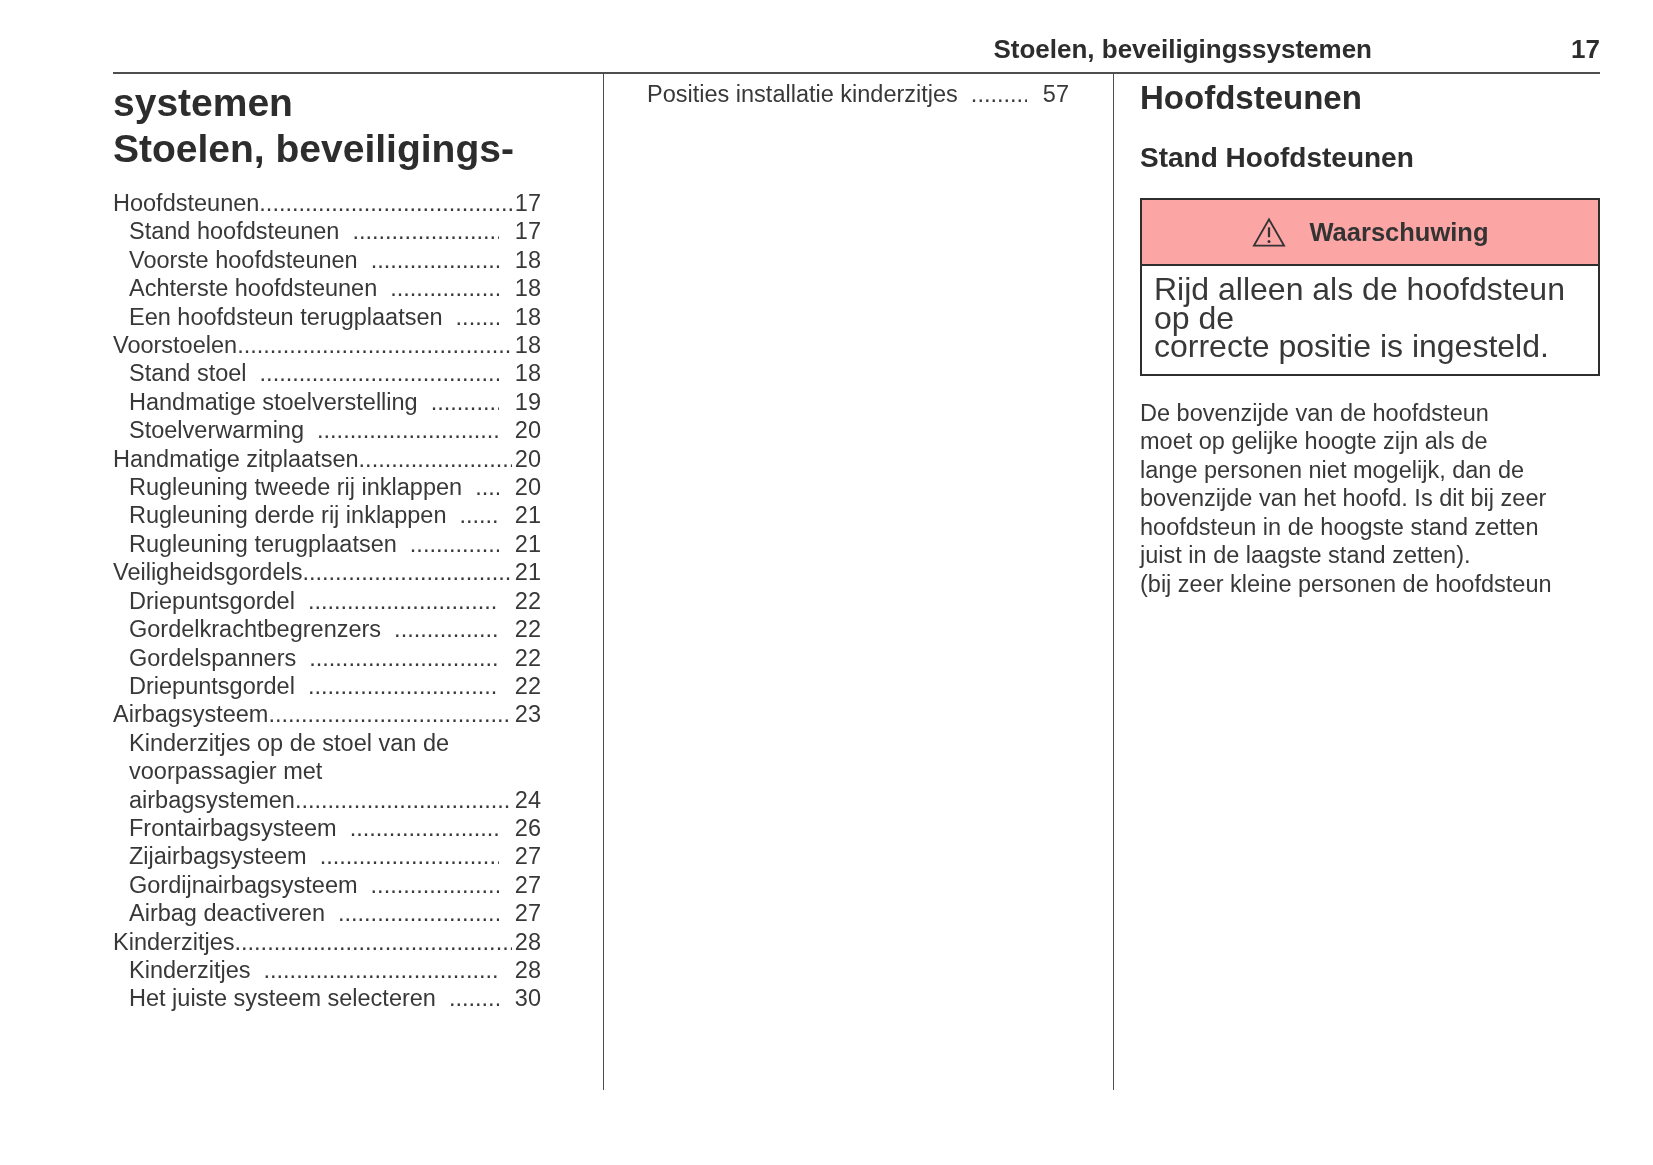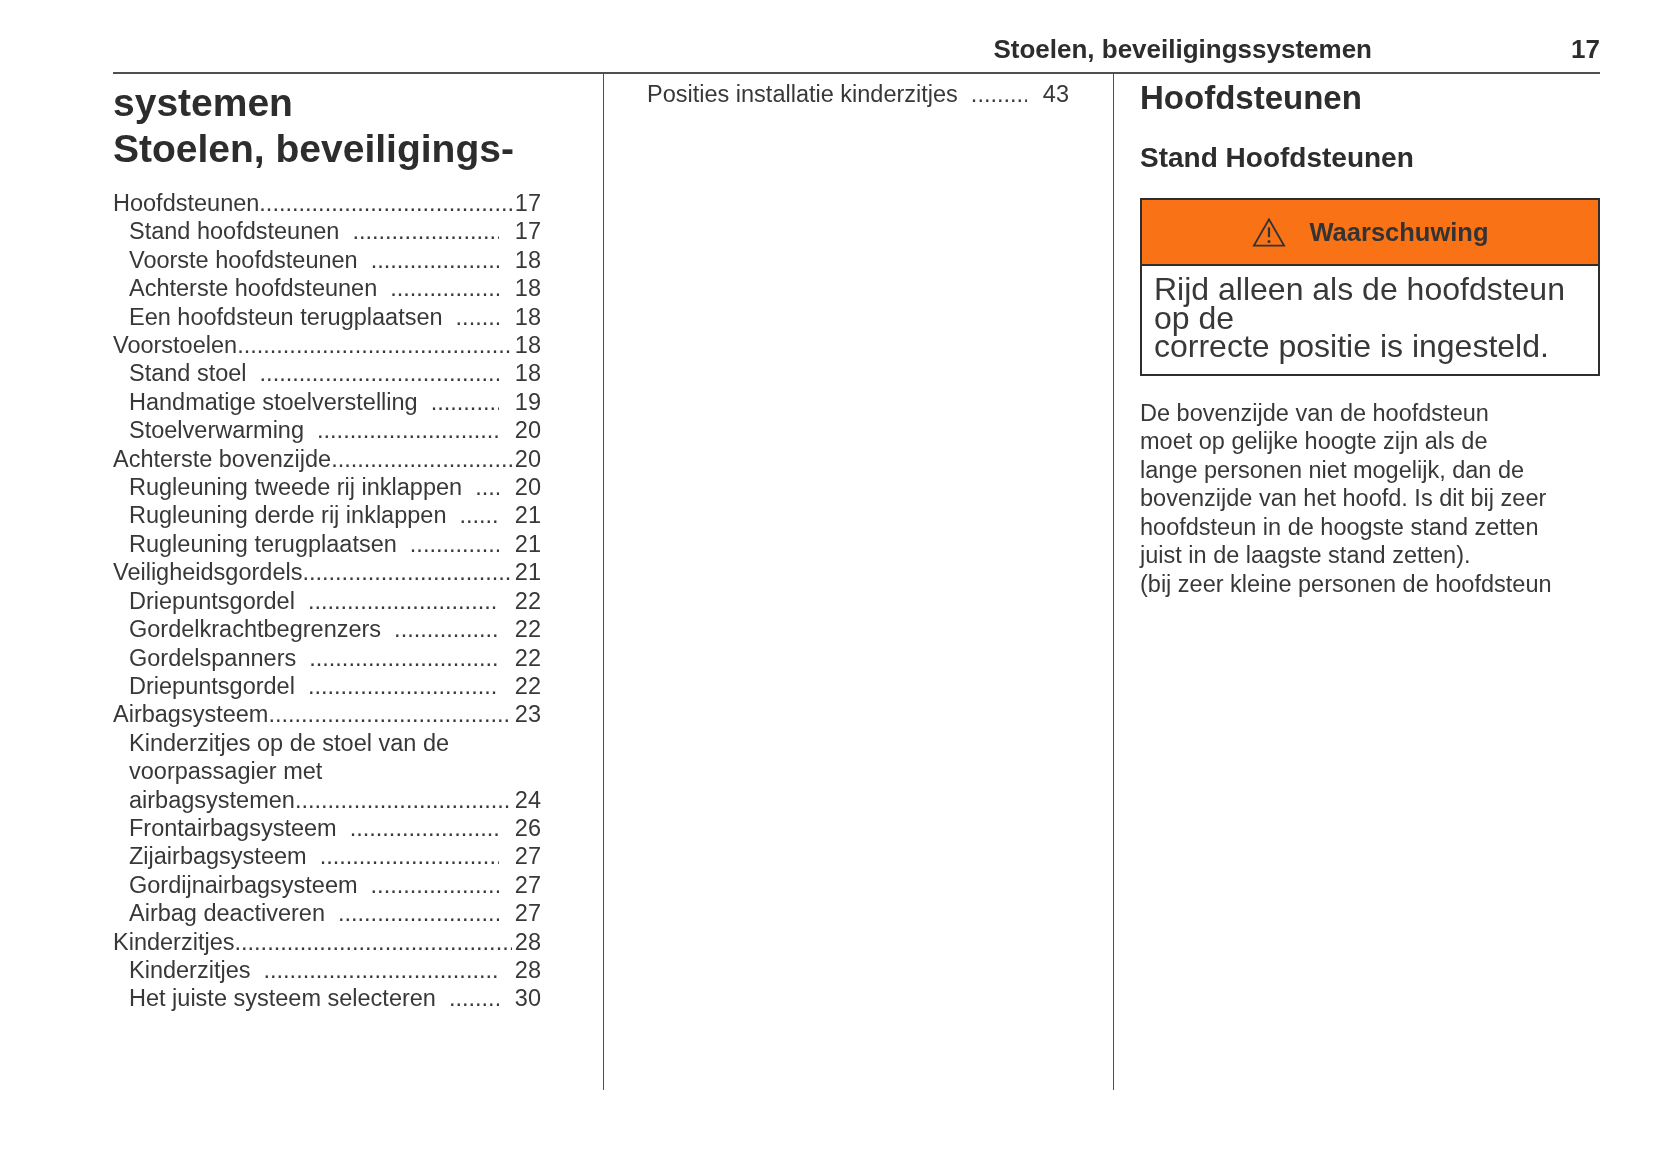--- a/index.html
+++ b/index.html
@@ -40,21 +40,21 @@
   .toc-dots { flex:1; overflow:hidden; white-space:nowrap; }
   .toc-dots::after { content:"..........................................................................."; }
   .toc-num { white-space:nowrap; padding-left:3px; }
 
   .col-right { padding-left:26px; padding-top:4px; }
   .rc-heading { font-size:33px; line-height:40px; font-weight:bold; margin:0; color:#2d2d2d; }
   .rc-subheading { font-size:28px; line-height:32px; font-weight:bold; margin:24px 0 0 0; color:#2d2d2d; }
 
   .warning-box { margin-top:24px; width:460px; border:2px solid #2e2e2e; box-sizing:border-box; }
   .warning-header {
-    height:64px; background:#f97316; border-bottom:2px solid #2e2e2e;
+    height:64px; background:#fca5a5; border-bottom:2px solid #2e2e2e;
     display:flex; align-items:center; justify-content:center; gap:24px;
     font-size:25.5px; font-weight:bold; color:#333333;
   }
   .warning-body { padding:9px 12px 13px 12px; font-size:32px; line-height:28.5px; }
 
   .body-par { margin:23px 0 0 0; font-size:23.5px; line-height:28.5px; width:452px; }
 </style>
 </head>
 <body>
 
@@ -111,21 +111,21 @@
           <span class="toc-label">Handmatige stoelverstelling</span>
           <span class="toc-dots"></span>
           <span class="toc-num">19</span>
         </div>
         <div class="toc-row lvl1">
           <span class="toc-label">Stoelverwarming</span>
           <span class="toc-dots"></span>
           <span class="toc-num">20</span>
         </div>
         <div class="toc-row lvl0">
-          <span class="toc-label">Achterste bovenzijde</span>
+          <span class="toc-label">Handmatige zitplaatsen</span>
           <span class="toc-dots"></span>
           <span class="toc-num">20</span>
         </div>
         <div class="toc-row lvl1">
           <span class="toc-label">Rugleuning tweede rij inklappen</span>
           <span class="toc-dots"></span>
           <span class="toc-num">20</span>
         </div>
         <div class="toc-row lvl1">
           <span class="toc-label">Rugleuning derde rij inklappen</span>
@@ -212,21 +212,21 @@
           <span class="toc-num">30</span>
         </div>
       </div>
   </div>
 
   <div class="col col-mid">
     <div class="toc" id="toc-mid">
         <div class="toc-row lvl1">
           <span class="toc-label">Posities installatie kinderzitjes</span>
           <span class="toc-dots"></span>
-          <span class="toc-num">43</span>
+          <span class="toc-num">57</span>
         </div>
       </div>
   </div>
 
   <div class="col col-right">
     <h1 class="rc-heading">Hoofdsteunen</h1>
     <h2 class="rc-subheading">Stand Hoofdsteunen</h2>
 
     <div class="warning-box">
       <div class="warning-header">

